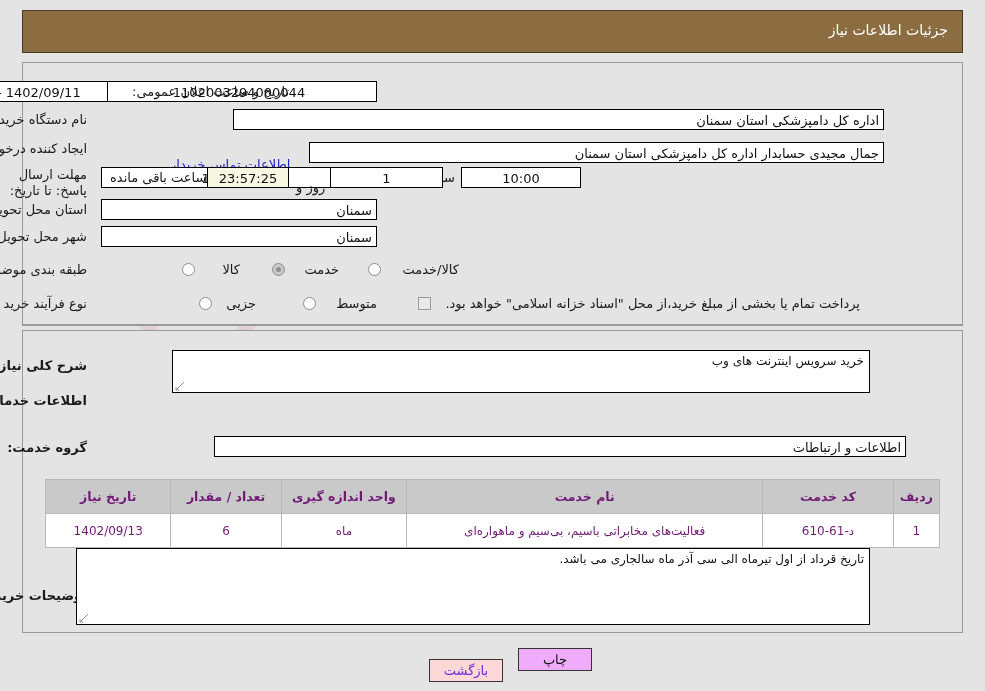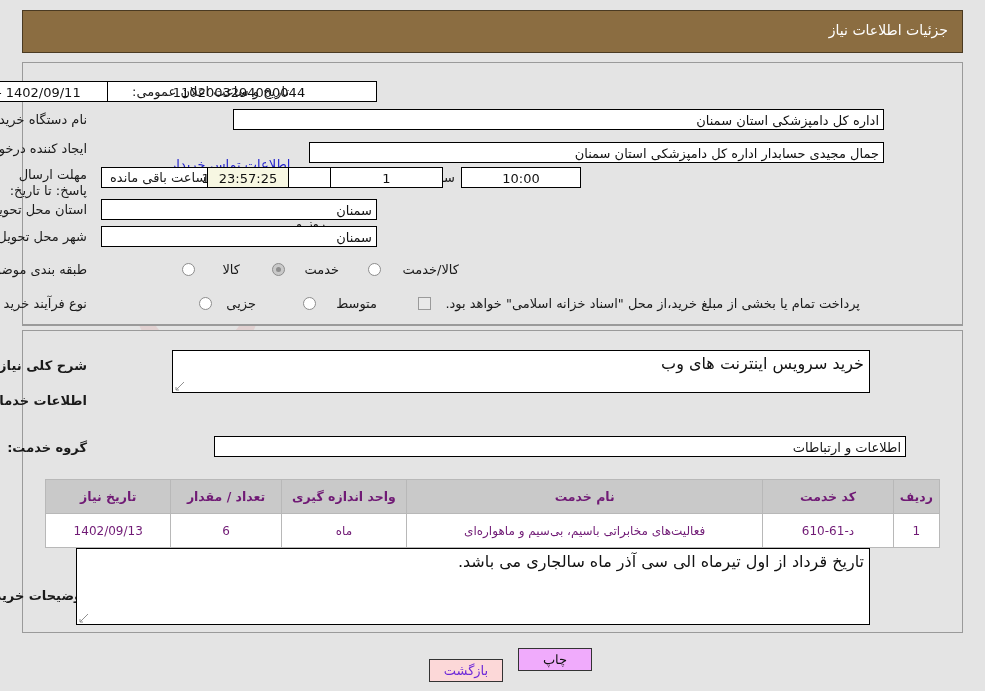--- a/index.html
+++ b/index.html
@@ -123,21 +123,21 @@
     border: 1px solid #9a9a9a;
     background: #e9e9e9;
     z-index: 3;
   }
 
   
   .tbox {
     position: absolute;
     background: #ffffff;
     border: 1px solid #000000;
-    font-size: 16px;
+    font-size: 12px;
     color: #111;
     padding: 3px 5px;
     z-index: 3;
     overflow: hidden;
     text-align: right;
   }
   .tbox .grip {
     position: absolute;
     left: 2px; bottom: 1px;
     width: 10px; height: 10px;
@@ -226,21 +226,21 @@
 
 <div class="lbl" style="right:898px; top:141px;">ایجاد کننده درخواست:</div>
 <div class="fld right" style="left:309px; top:142px; width:575px;">جمال مجیدی حسابدار اداره کل دامپزشکی استان سمنان</div>
 <div class="lbl blue" style="left:170px; top:141px;">اطلاعات تماس خریدار</div>
 
 <div class="lbl" style="right:898px; top:167px; width:84px; white-space:normal; line-height:16px; text-align:right;">مهلت ارسال پاسخ: تا تاریخ:</div>
 <div class="fld center ltr" style="right:608px; top:167px; width:276px;">1402/09/13</div>
 <div class="lbl" style="right:530px; top:170px;">ساعت</div>
 <div class="fld center ltr" style="left:461px; top:167px; width:120px;">10:00</div>
 <div class="fld center ltr" style="left:330px; top:167px; width:113px;">1</div>
-<div class="lbl" style="left:296px; top:180px;margin-top:36px;">روز و</div>
+<div class="lbl" style="left:296px; top:180px;">روز و</div>
 <div class="fld center cream ltr" style="left:207px; top:167px; width:82px;">23:57:25</div>
 <div class="lbl" style="left:110px; top:170px;">ساعت باقی مانده</div>
 
 <div class="lbl" style="right:898px; top:202px;">استان محل تحویل:</div>
 <div class="fld right" style="right:608px; top:199px; width:276px;">سمنان</div>
 
 <div class="lbl" style="right:898px; top:229px;">شهر محل تحویل:</div>
 <div class="fld right" style="right:608px; top:226px; width:276px;">سمنان</div>
 
 <div class="lbl" style="right:898px; top:262px;">طبقه بندی موضوعی:</div>

